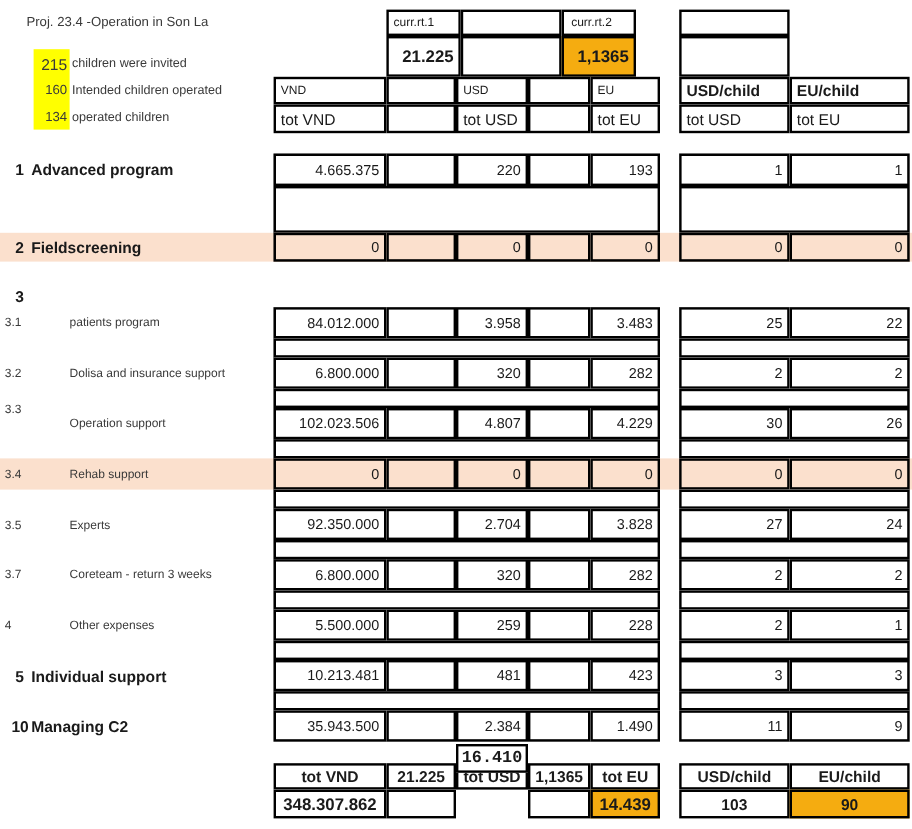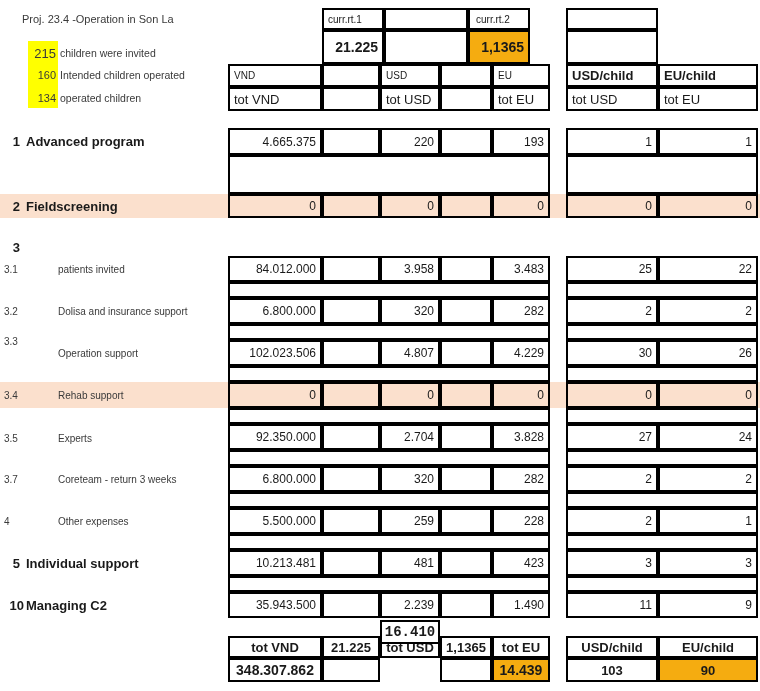--- a/index.html
+++ b/index.html
@@ -147,21 +147,21 @@
   </div>
 
   <div class="lbl-num bold big" style="left:2px;top:237px;width:18px;height:20px;">
     <span>3</span>
   </div>
 
   <div class="lbl sm" style="left:4px;top:261px;width:30px;height:16px;color:#3a3a3a;">
     <span>3.1</span>
   </div>
   <div class="lbl sm" style="left:58px;top:261px;width:180px;height:16px;color:#3a3a3a;">
-    <span>patients invited</span>
+    <span>patients program</span>
   </div>
 
   <div class="lbl sm" style="left:4px;top:303px;width:30px;height:16px;color:#3a3a3a;">
     <span>3.2</span>
   </div>
   <div class="lbl sm" style="left:58px;top:303px;width:200px;height:16px;color:#3a3a3a;">
     <span>Dolisa and insurance support</span>
   </div>
 
   <div class="lbl sm" style="left:4px;top:333px;width:30px;height:16px;color:#3a3a3a;">
@@ -424,21 +424,21 @@
     </div>
 
   <div class="cell bx" style="left:228px;top:576px;width:322px;height:16px;"></div>
   <div class="cell bx" style="left:566px;top:576px;width:192px;height:16px;"></div>
 
   <div class="cell bx r num" style="left:228px;top:592px;width:94px;height:26px;">
     <span>35.943.500</span>
     </div>
   <div class="cell bx" style="left:322px;top:592px;width:58px;height:26px;"></div>
   <div class="cell bx r num" style="left:380px;top:592px;width:60px;height:26px;">
-    <span>2.239</span>
+    <span>2.384</span>
     </div>
   <div class="cell bx" style="left:440px;top:592px;width:52px;height:26px;"></div>
   <div class="cell bx r num" style="left:492px;top:592px;width:58px;height:26px;">
     <span>1.490</span>
     </div>
   <div class="cell bx r num" style="left:566px;top:592px;width:92px;height:26px;">
     <span>11</span>
     </div>
   <div class="cell bx r num" style="left:658px;top:592px;width:100px;height:26px;">
     <span>9</span>

